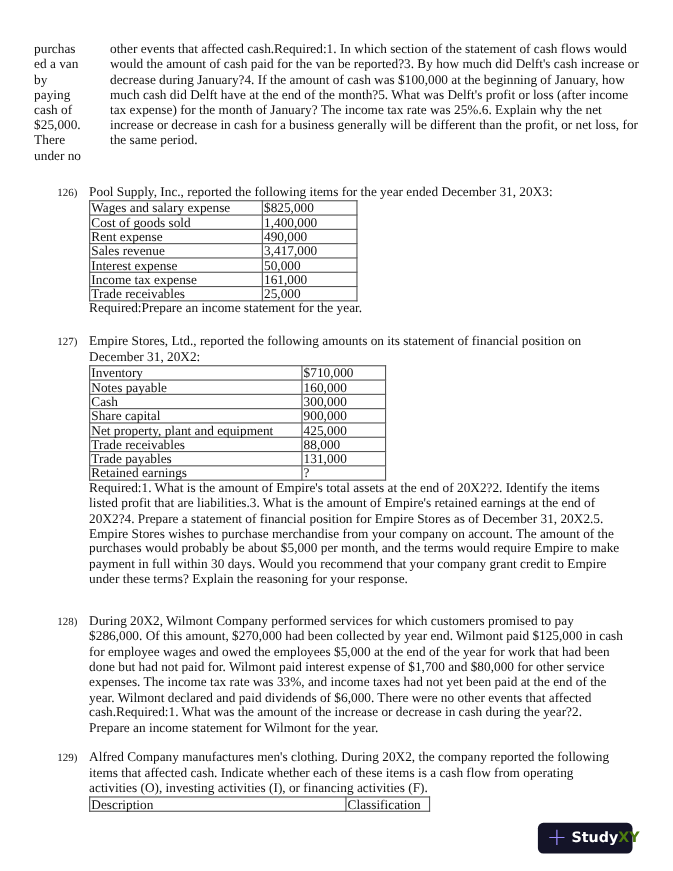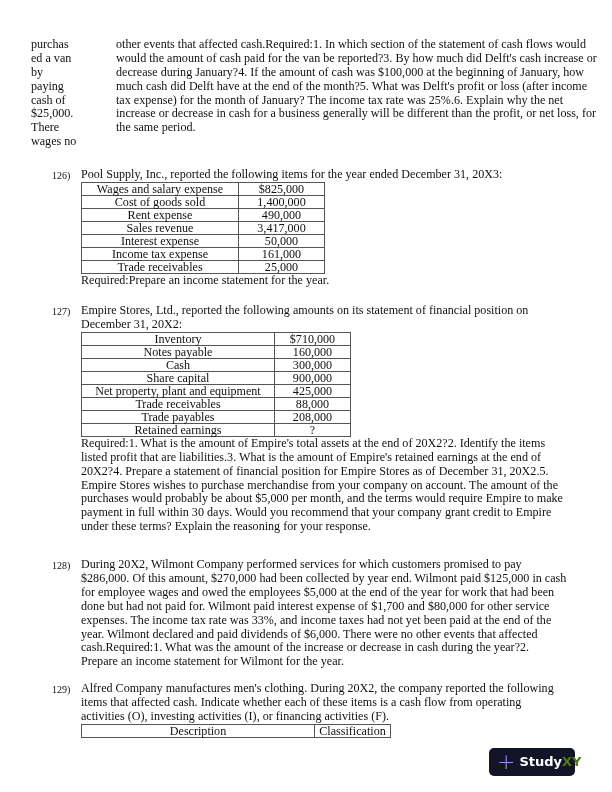--- a/index.html
+++ b/index.html
@@ -3,27 +3,27 @@
 <meta charset="utf-8">
 <style>
   html, body { margin: 0; padding: 0; background: #ffffff; }
   body {
     width: 612px; height: 792px; position: relative; overflow: hidden;
     font-family: "Liberation Serif", serif; color: #111;
     font-size: 12.1px; line-height: 13.9px;
   }
   .cont { position: absolute; left: 31px; top: 38px; width: 560px; }
   .cont .lcol { position: absolute; left: 0; top: 0; width: 40px; }
-  .cont .rcol { position: absolute; left: 85px; top: 0; width: 495px; }
+  .cont .rcol { position: absolute; left: 69px; top: 0; width: 495px; }
   .cont .lcol div, .cont .rcol div { white-space: nowrap; height: 13.9px; }
   .q { position: absolute; left: 52px; width: 520px; }
   .qnum { position: absolute; left: 0; top: 1px; font-size: 10px; }
   .qbody { position: absolute; left: 29px; width: 490px; }
   .qbody p { margin: 0; }
-  table.t { border-collapse: collapse; margin: 0; text-align: center; }
+  table.t { border-collapse: collapse; margin: 0; }
   table.t td {
     border: 1px solid #555; padding: 0 1px; height: 12px; line-height: 12px;
     font-size: 12.1px; vertical-align: middle; white-space: nowrap;
   }
   .badge {
     position: absolute; left: 489px; top: 748px; width: 86px; height: 28px;
     background: #141428; border-radius: 5px; display: flex; align-items: center;
     box-sizing: border-box; padding-left: 8px;
   }
   .badge .plus { color: #9a8cff; font-size: 22px; font-family: "DejaVu Sans", sans-serif; line-height: 22px; margin-right: 4px; font-weight: 300; }
@@ -35,21 +35,21 @@
 
 <div class="cont">
   <div class="lcol">
     <div>purchas</div>
     <div>ed a van</div>
     <div>by</div>
     <div>paying</div>
     <div>cash of</div>
     <div>$25,000.</div>
     <div>There</div>
-    <div>wages no</div>
+    <div>under no</div>
   </div>
   <div class="rcol">
     <div>other events that affected cash.Required:1. In which section of the statement of cash flows would</div>
     <div>would the amount of cash paid for the van be reported?3. By how much did Delft's cash increase or</div>
     <div>decrease during January?4. If the amount of cash was $100,000 at the beginning of January, how</div>
     <div>much cash did Delft have at the end of the month?5. What was Delft's profit or loss (after income</div>
     <div>tax expense) for the month of January? The income tax rate was 25%.6. Explain why the net</div>
     <div>increase or decrease in cash for a business generally will be different than the profit, or net loss, for</div>
     <div>the same period.</div>
   </div>
@@ -121,21 +121,21 @@
       <tr>
             <td>Net property, plant and equipment</td>
             <td>425,000</td>
           </tr>
       <tr>
             <td>Trade receivables</td>
             <td>88,000</td>
           </tr>
       <tr>
             <td>Trade payables</td>
-            <td>208,000</td>
+            <td>131,000</td>
           </tr>
       <tr>
             <td>Retained earnings</td>
             <td>?</td>
           </tr>
     </tbody>
       </table>
     <p>Required:1. What is the amount of Empire's total assets at the end of 20X2?2. Identify the items</p>
     <p>listed profit that are liabilities.3. What is the amount of Empire's retained earnings at the end of</p>
     <p>20X2?4. Prepare a statement of financial position for Empire Stores as of December 31, 20X2.5.</p>

